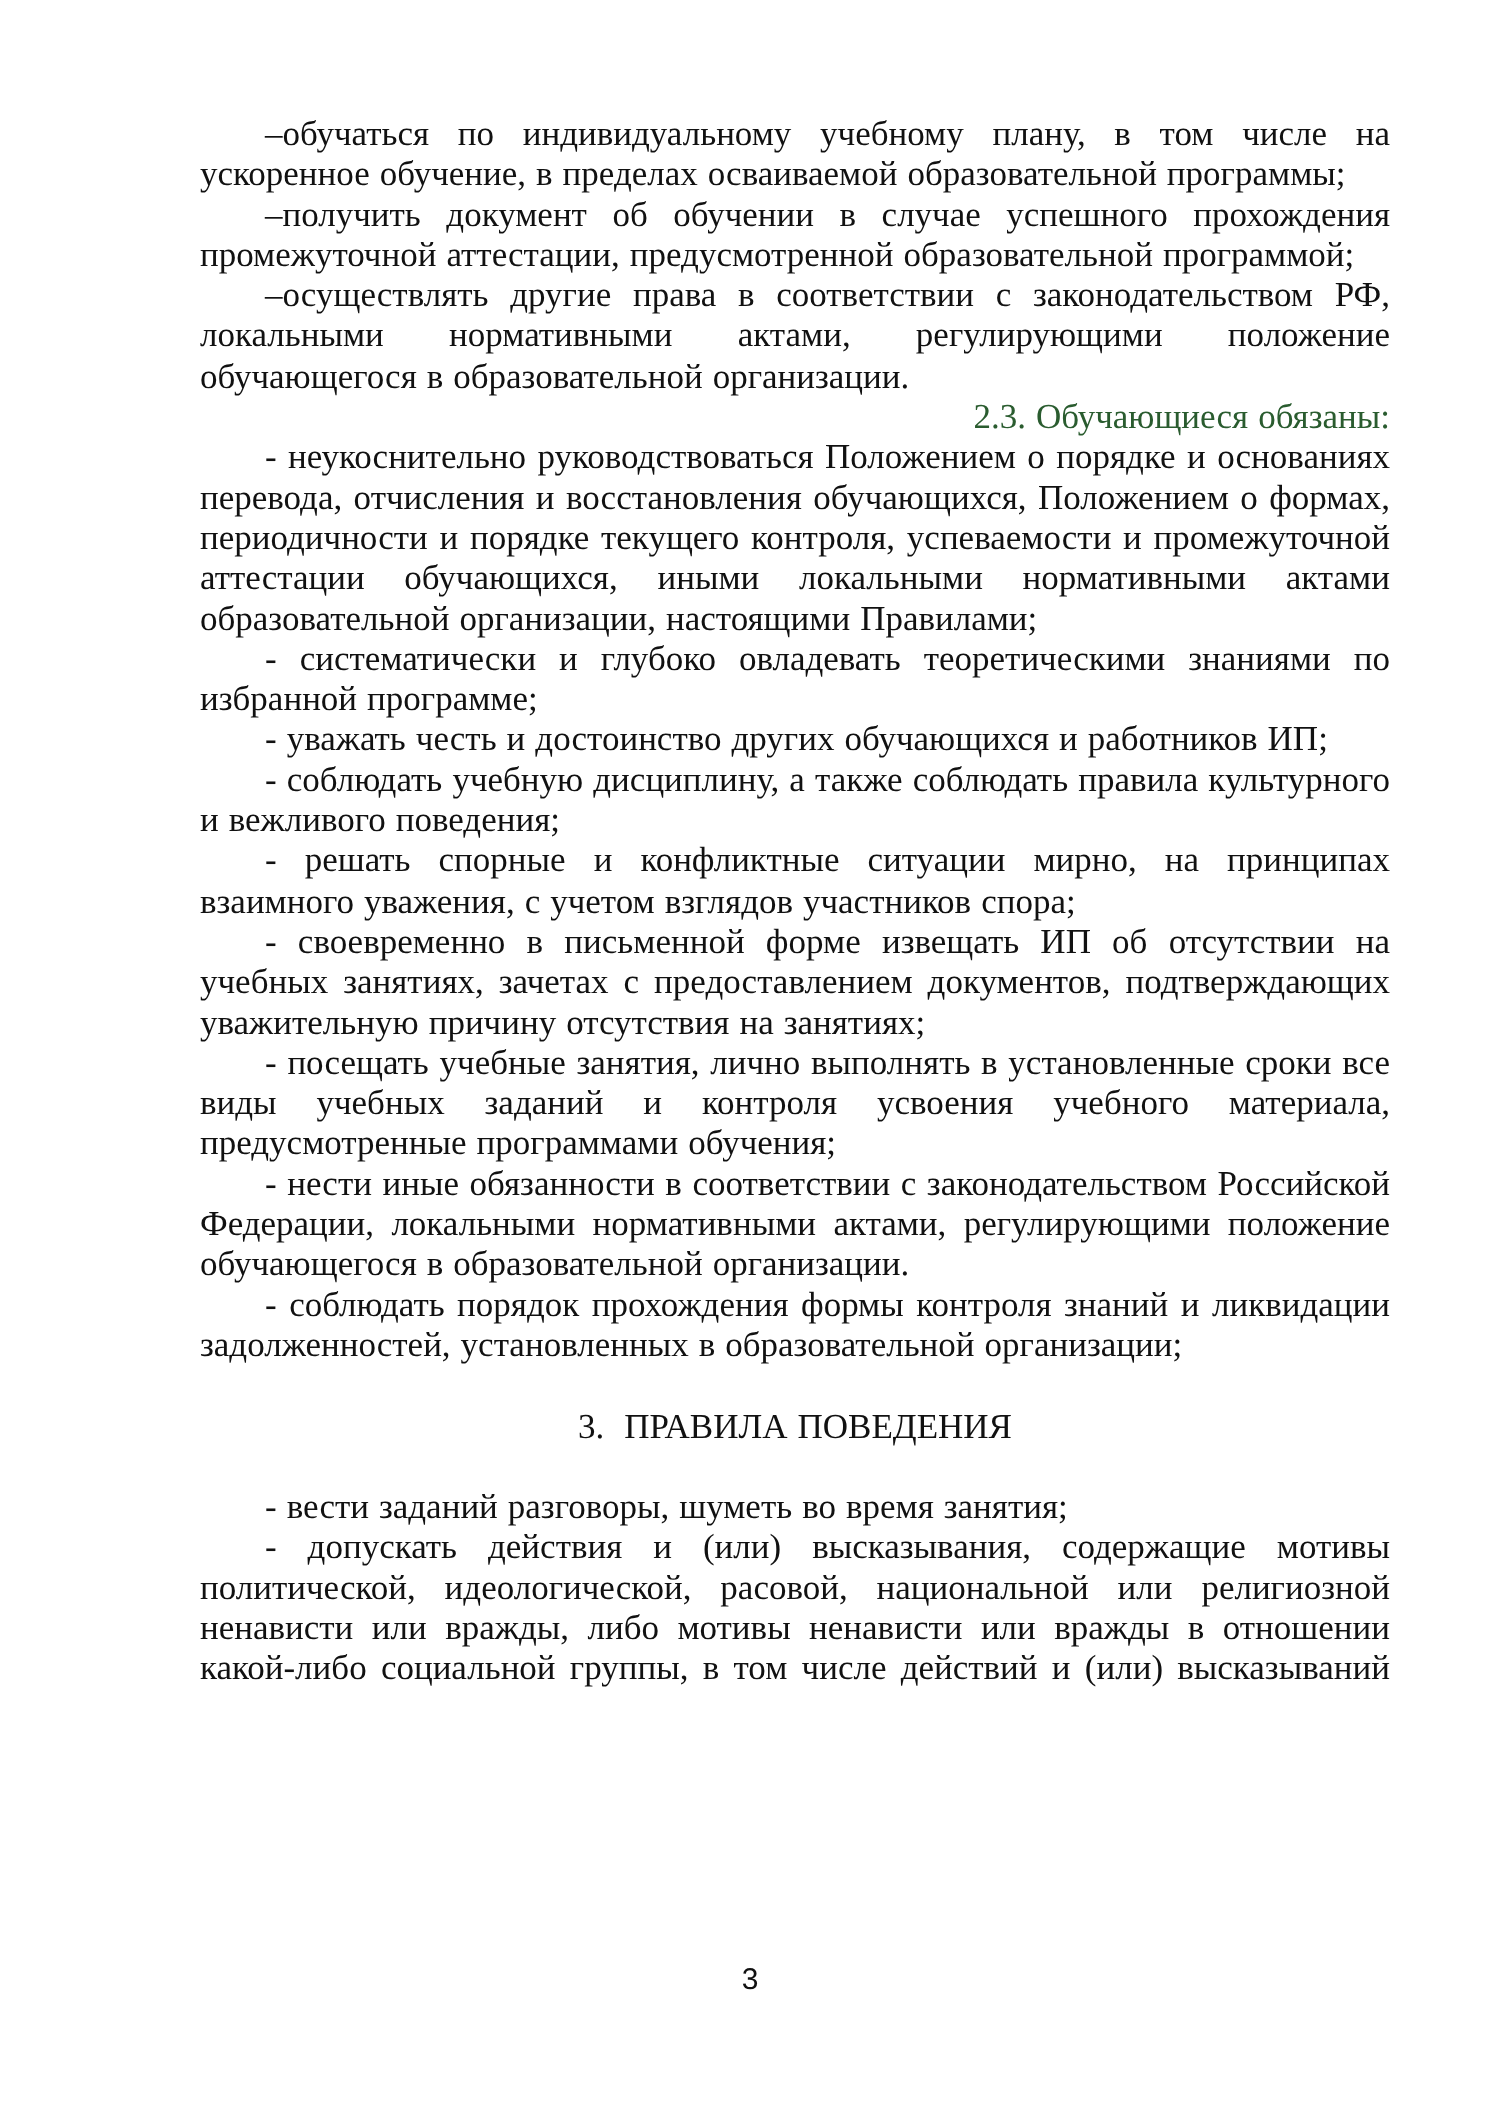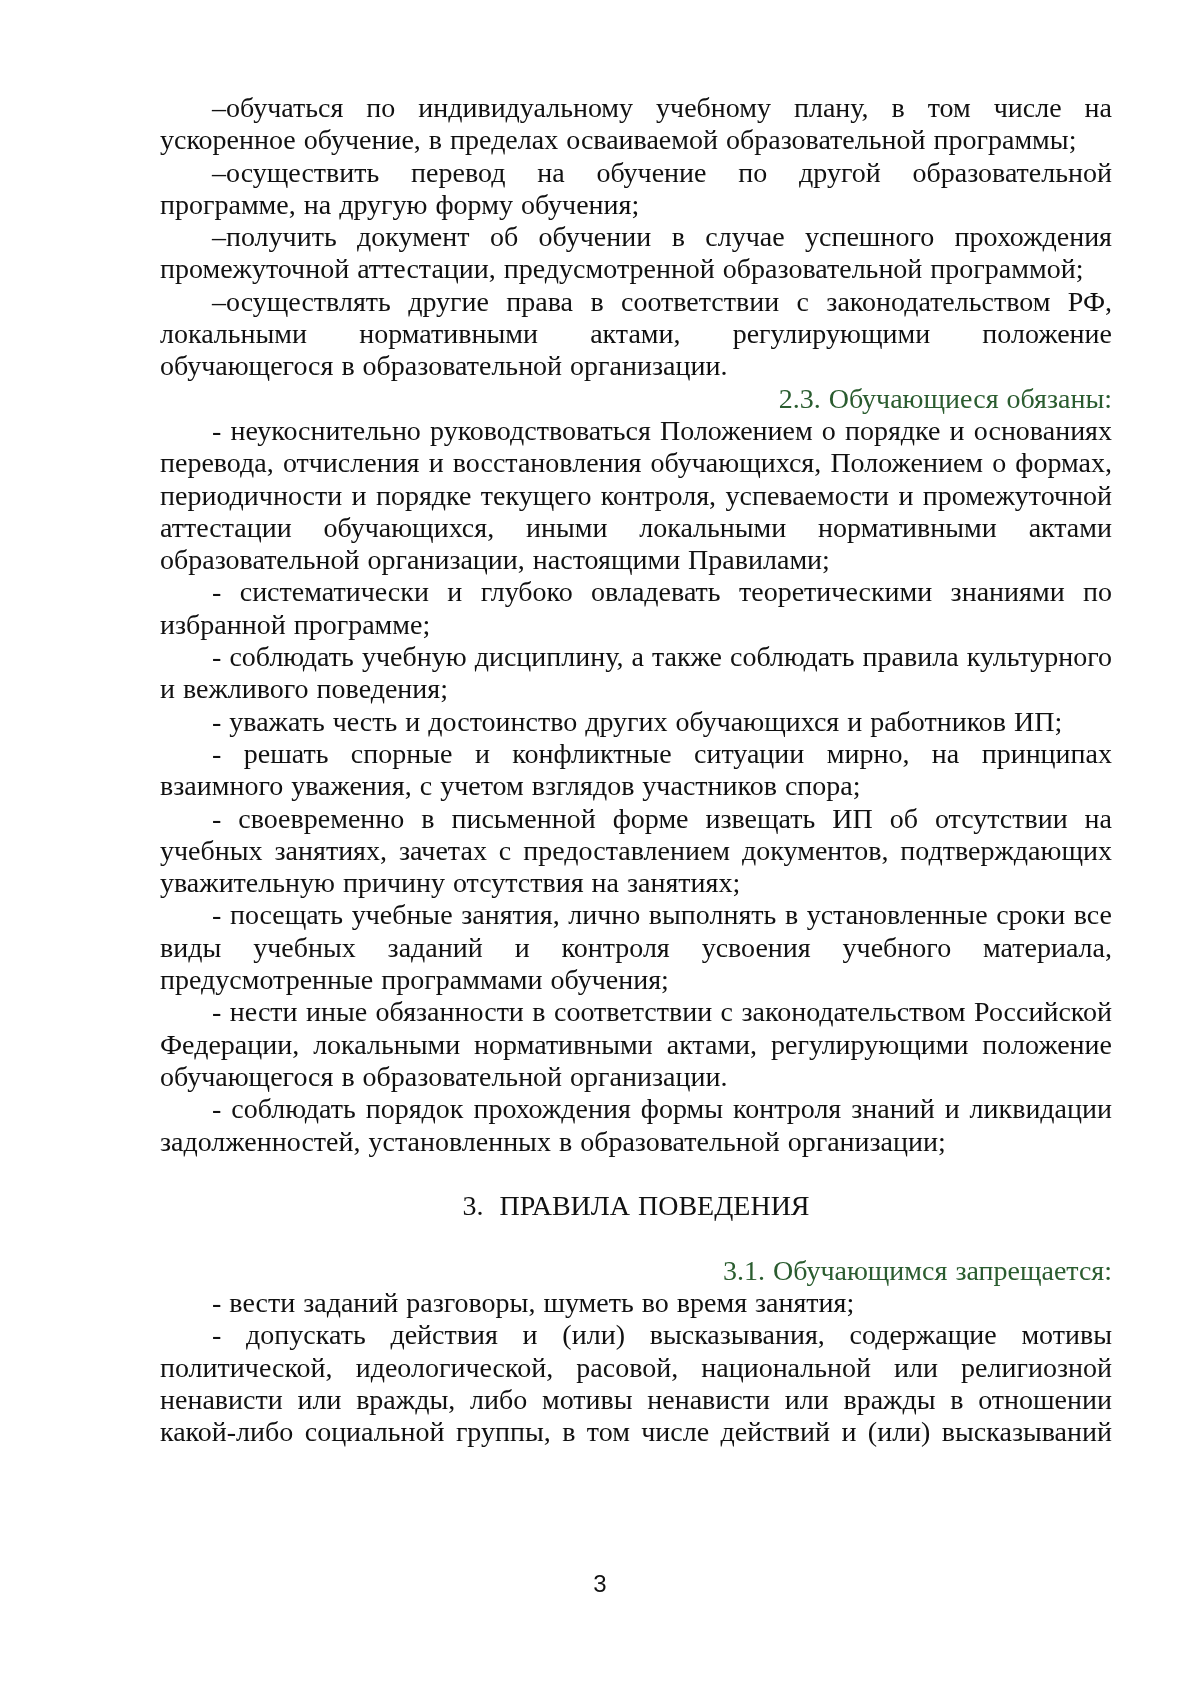--- a/index.html
+++ b/index.html
@@ -52,32 +52,30 @@
     font-size: 24px;
     color: #111111;
   }
 </style>
 </head>
 <body>
 
 <div class="page">
   <div class="doc-body" id="doc-body">
       <p class="para">–обучаться по индивидуальному учебному плану, в том числе на ускоренное обучение, в пределах осваиваемой образовательной программы;</p>
-      <p class="para">–осуществить перевод на обучение по другой образовательной программе, на другую форму обучения;</p>
       <p class="para">–получить документ об обучении в случае успешного прохождения промежуточной аттестации, предусмотренной образовательной программой;</p>
       <p class="para">–осуществлять другие права в соответствии с законодательством РФ, локальными нормативными актами, регулирующими положение обучающегося в образовательной организации.</p>
       <p class="para heading-green">2.3. Обучающиеся обязаны:</p>
       <p class="para">- неукоснительно руководствоваться Положением о порядке и основаниях перевода, отчисления и восстановления обучающихся, Положением о формах, периодичности и порядке текущего контроля, успеваемости и промежуточной аттестации обучающихся, иными локальными нормативными актами образовательной организации, настоящими Правилами;</p>
       <p class="para">- систематически и глубоко овладевать теоретическими знаниями по избранной программе;</p>
+      <p class="para">- уважать честь и достоинство других обучающихся и работников ИП;</p>
       <p class="para">- соблюдать учебную дисциплину, а также соблюдать правила культурного и вежливого поведения;</p>
-      <p class="para">- уважать честь и достоинство других обучающихся и работников ИП;</p>
       <p class="para">- решать спорные и конфликтные ситуации мирно, на принципах взаимного уважения, с учетом взглядов участников спора;</p>
       <p class="para">- своевременно в письменной форме извещать ИП об отсутствии на учебных занятиях, зачетах с предоставлением документов, подтверждающих уважительную причину отсутствия на занятиях;</p>
       <p class="para">- посещать учебные занятия, лично выполнять в установленные сроки все виды учебных заданий и контроля усвоения учебного материала, предусмотренные программами обучения;</p>
       <p class="para">- нести иные обязанности в соответствии с законодательством Российской Федерации, локальными нормативными актами, регулирующими положение обучающегося в образовательной организации.</p>
       <p class="para">- соблюдать порядок прохождения формы контроля знаний и ликвидации задолженностей, установленных в образовательной организации;</p>
       <p class="heading-center">3.&nbsp; ПРАВИЛА ПОВЕДЕНИЯ</p>
-      <p class="para heading-green">3.1. Обучающимся запрещается:</p>
       <p class="para">- вести заданий разговоры, шуметь во время занятия;</p>
       <p class="para para-cont">- допускать действия и (или) высказывания, содержащие мотивы политической, идеологической, расовой, национальной или религиозной ненависти или вражды, либо мотивы ненависти или вражды в отношении какой-либо социальной группы, в том числе действий и (или) высказываний</p>
     </div>
   <div class="page-number">3</div>
 </div>
 
 </body></html>

